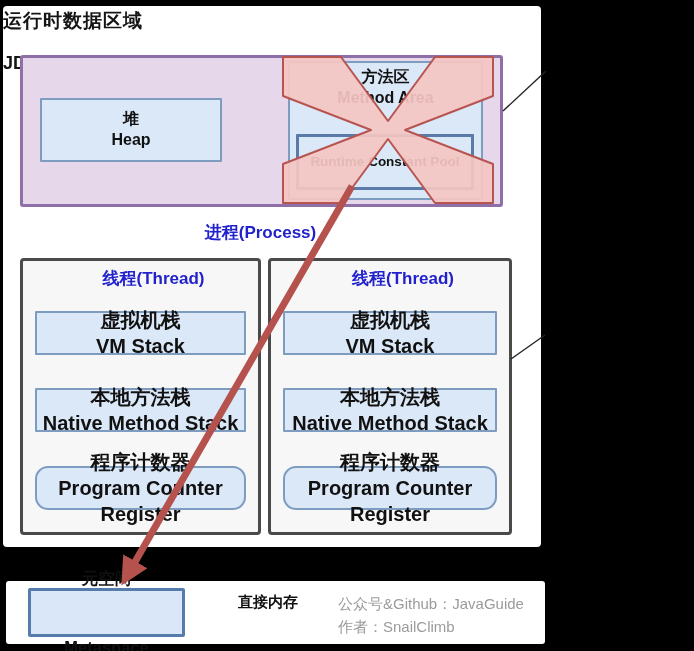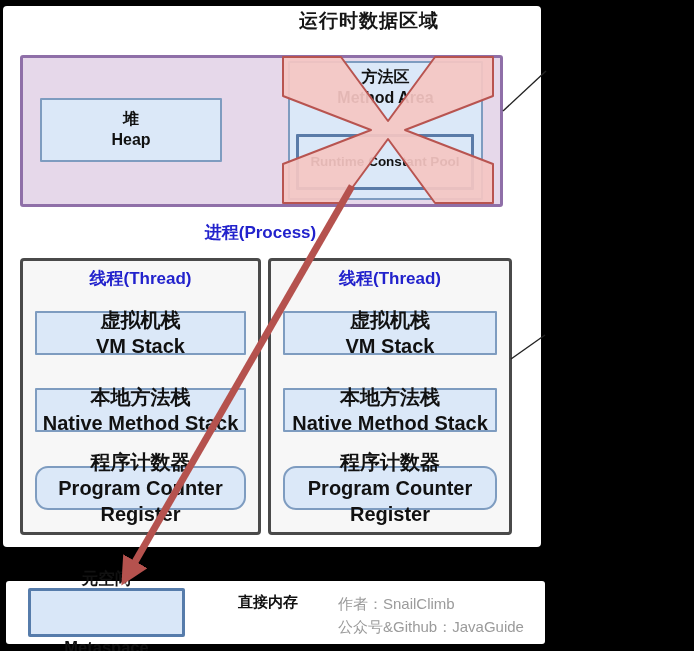--- a/index.html
+++ b/index.html
@@ -6,21 +6,21 @@
   #canvas {
     position:relative; width:694px; height:651px; background:#000;
     font-family:"Liberation Sans","DejaVu Sans",sans-serif; overflow:hidden;
     -webkit-font-smoothing:antialiased;
   }
   #canvas * { box-sizing:border-box; }
 
   .page  { position:absolute; left:3px; top:6px;  width:538px; height:541px; background:#fff; border-radius:4px; }
   .strip { position:absolute; left:6px; top:581px; width:539px; height:63px;  background:#fff; border-radius:3px; }
 
-  .title { position:absolute; left:3px; top:8px; width:436px; text-align:right; color:#151515; font-weight:bold; z-index:2; }
+  .title { position:absolute; left:3px; top:8px; width:436px; text-align:left; color:#151515; font-weight:bold; z-index:2; }
   .title .l1 { font-size:19px; letter-spacing:1px; }
   .title .l2 { font-size:18px; margin-top:19px; }
 
   .purple-box {
     position:absolute; left:20px; top:55px; width:483px; height:152px;
     background:#e6d8ea; border:3px solid #8f6fa8; border-radius:3px; z-index:2;
   }
   .blue-box {
     background:#dbe8f8; border:2px solid #7e9cc0; color:#111;
     display:flex; flex-direction:column; align-items:center; justify-content:center;
@@ -32,21 +32,21 @@
 
   .process-label { position:absolute; left:20px; top:221px; width:481px; text-align:center;
     font-size:17px; font-weight:bold; color:#2222cc; z-index:2; }
 
   .thread {
     position:absolute; top:258px; height:277px; background:#f7f7f7;
     border:3px solid #4a4a4a; border-radius:4px; z-index:2;
   }
   .thread.left  { left:20px;  width:241px; }
   .thread.right { left:268px; width:244px; }
-  .thread-label { position:absolute; top:6px; left:0; width:100%; text-align:center;
+  .thread-label { position:absolute; top:6px; left:13px; width:100%; text-align:center;
     font-size:17px; font-weight:bold; color:#2222cc; }
   .slot { position:absolute; left:12px; right:12px; height:44px; font-size:20px;margin-top:13px; }
   .slot.s1 { top:37px; }
   .slot.s2 { top:114px; }
   .slot.s3 { top:192px;border-radius:13px; }
 
   .metaspace {
     position:absolute; left:28px; top:588px; width:157px; height:49px;
     background:#d9e7f8; border:3px solid #567cab; border-radius:2px; color:#111;
     display:flex; flex-direction:column; align-items:center; justify-content:center;
@@ -129,22 +129,22 @@
   <div class="metaspace">
     <div>元空间</div>
     <div>Metaspace</div>
   </div>
 
   <div class="direct-memory">
     <div>直接内存</div>
   </div>
 
   <div class="credit">
+    <div>公众号&amp;Github：JavaGuide</div>
     <div>作者：SnailClimb</div>
-    <div>公众号&amp;Github：JavaGuide</div>
   </div>
 
   <svg class="overlay" width="694" height="651" viewBox="0 0 694 651">
     <defs>
       <marker id="arrowhead" markerWidth="4" markerHeight="4" refX="2.1" refY="2" orient="auto">
         <path d="M0,0 L4,2 L0,4 Z" fill="#b5524e"></path>
       </marker>
     </defs>
 
     <polygon points="283,57 341,57 388,121 435,57 493,57 493,96 405,130 493,164 493,203 435,203 388,139 341,203 283,203 283,164 371,130 283,96" fill="#f5c6c2" fill-opacity="0.92" stroke="#b85450" stroke-width="2" stroke-linejoin="round"></polygon>

